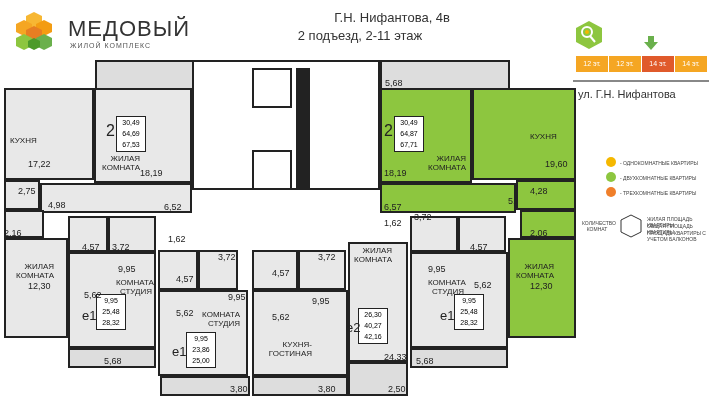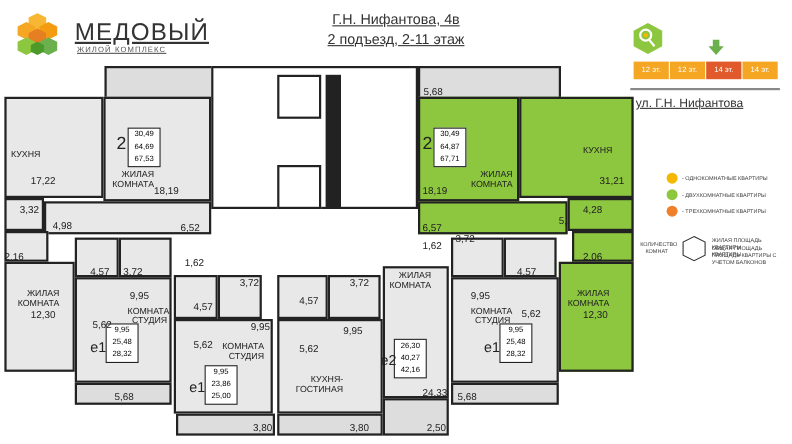--- a/index.html
+++ b/index.html
@@ -1,17 +1,17 @@
 <!DOCTYPE html>
 <html><head>
 <meta charset="utf-8">
 <style>
   * { box-sizing: border-box; margin: 0; padding: 0; }
   body { width: 720px; height: 404px; background: #fff; font-family: "Liberation Sans", sans-serif; position: relative; overflow: hidden; }
-  .abs { position: absolute; text-decoration: underline; }
+  .abs { position: absolute; }
   .title { font-size: 22px; font-weight: 400; color: #333; letter-spacing: 1px; }
   .subtitle { font-size: 7px; color: #555; letter-spacing: 1px; }
   .addr { font-size: 13px; color: #333; text-align: center; }
   .room { position: absolute; background: #e8e8e8; border: 2px solid #222; }
   .room.green { background: #8dc63f; }
   .lbl { position: absolute; font-size: 8px; color: #222; text-align: right; }
   .num { position: absolute; font-size: 9px; color: #222; }
   .wall { position: absolute; background: #222; }
   .floor-tab { position: absolute; top: 56px; width: 32px; height: 16px; font-size: 7px; color: #fff; text-align: center; line-height: 16px; }
   .legend-dot { position: absolute; width: 10px; height: 10px; border-radius: 50%; }
@@ -28,21 +28,21 @@
     <polygon points="10,10 18,14 18,22 10,26 2,22 2,14" fill="#f5a623"></polygon>
     <polygon points="20,16 28,20 28,28 20,32 12,28 12,20" fill="#e67e22"></polygon>
     <polygon points="10,24 18,28 18,36 10,40 2,36 2,28" fill="#8dc63f"></polygon>
     <polygon points="30,24 38,28 38,36 30,40 22,36 22,28" fill="#6ab04c"></polygon>
     <polygon points="20,28 26,31 26,37 20,40 14,37 14,31" fill="#4c9a2a"></polygon>
   </svg>
 </div>
 <div class="abs title" style="left:68px;top:16px;">МЕДОВЫЙ</div>
 <div class="abs subtitle" style="left:70px;top:42px;">ЖИЛОЙ КОМПЛЕКС</div>
 
-<div class="abs addr" style="left:270px;top:10px;width:180px;">Г.Н. Нифантова, 4в</div>
+<div class="abs addr" style="left:270px;top:10px;width:180px;text-align:right;">Г.Н. Нифантова, 4в</div>
 <div class="abs addr" style="left:270px;top:28px;width:180px;">2 подъезд, 2-11 этаж</div>
 
 <div class="abs" style="left:574px;top:20px;width:30px;height:30px;">
   <svg width="30" height="30" viewBox="0 0 30 30">
     <polygon points="15,1 28,8 28,22 15,29 2,22 2,8" fill="#8dc63f"></polygon>
     <circle cx="13" cy="12" r="5" fill="none" stroke="#fff" stroke-width="2"></circle>
     <circle cx="13" cy="12" r="2" fill="#f5b800"></circle>
     <line x1="16" y1="16" x2="21" y2="22" stroke="#fff" stroke-width="2"></line>
   </svg>
 </div>
@@ -102,24 +102,24 @@
   <div class="num" style="left:384px;top:112px;">18,19</div>
   <div class="infobox" style="left:394px;top:60px;">
       <div>30,49</div>
       <div>64,87</div>
       <div>67,71</div>
     </div>
   <div class="num" style="left:384px;top:66px;font-size:16px;">2</div>
 
   <div class="room green" style="left:472px;top:32px;width:104px;height:92px;"></div>
   <div class="lbl" style="left:530px;top:76px;">КУХНЯ</div>
-  <div class="num" style="left:545px;top:103px;">31,21</div>
+  <div class="num" style="left:545px;top:103px;">19,60</div>
 
   <div class="room" style="left:4px;top:124px;width:36px;height:30px;"></div>
-  <div class="num" style="left:18px;top:130px;">3,32</div>
+  <div class="num" style="left:18px;top:130px;">2,75</div>
   <div class="room" style="left:40px;top:127px;width:152px;height:30px;"></div>
   <div class="num" style="left:48px;top:144px;">4,98</div>
   <div class="num" style="left:164px;top:146px;">6,52</div>
   <div class="room" style="left:4px;top:154px;width:40px;height:28px;"></div>
   <div class="num" style="left:4px;top:172px;">2,16</div>
 
   <div class="room green" style="left:380px;top:127px;width:136px;height:30px;"></div>
   <div class="num" style="left:384px;top:146px;text-align:right;">6,57</div>
   <div class="num" style="left:508px;top:140px;">5,25</div>
   <div class="room green" style="left:516px;top:124px;width:60px;height:30px;"></div>

